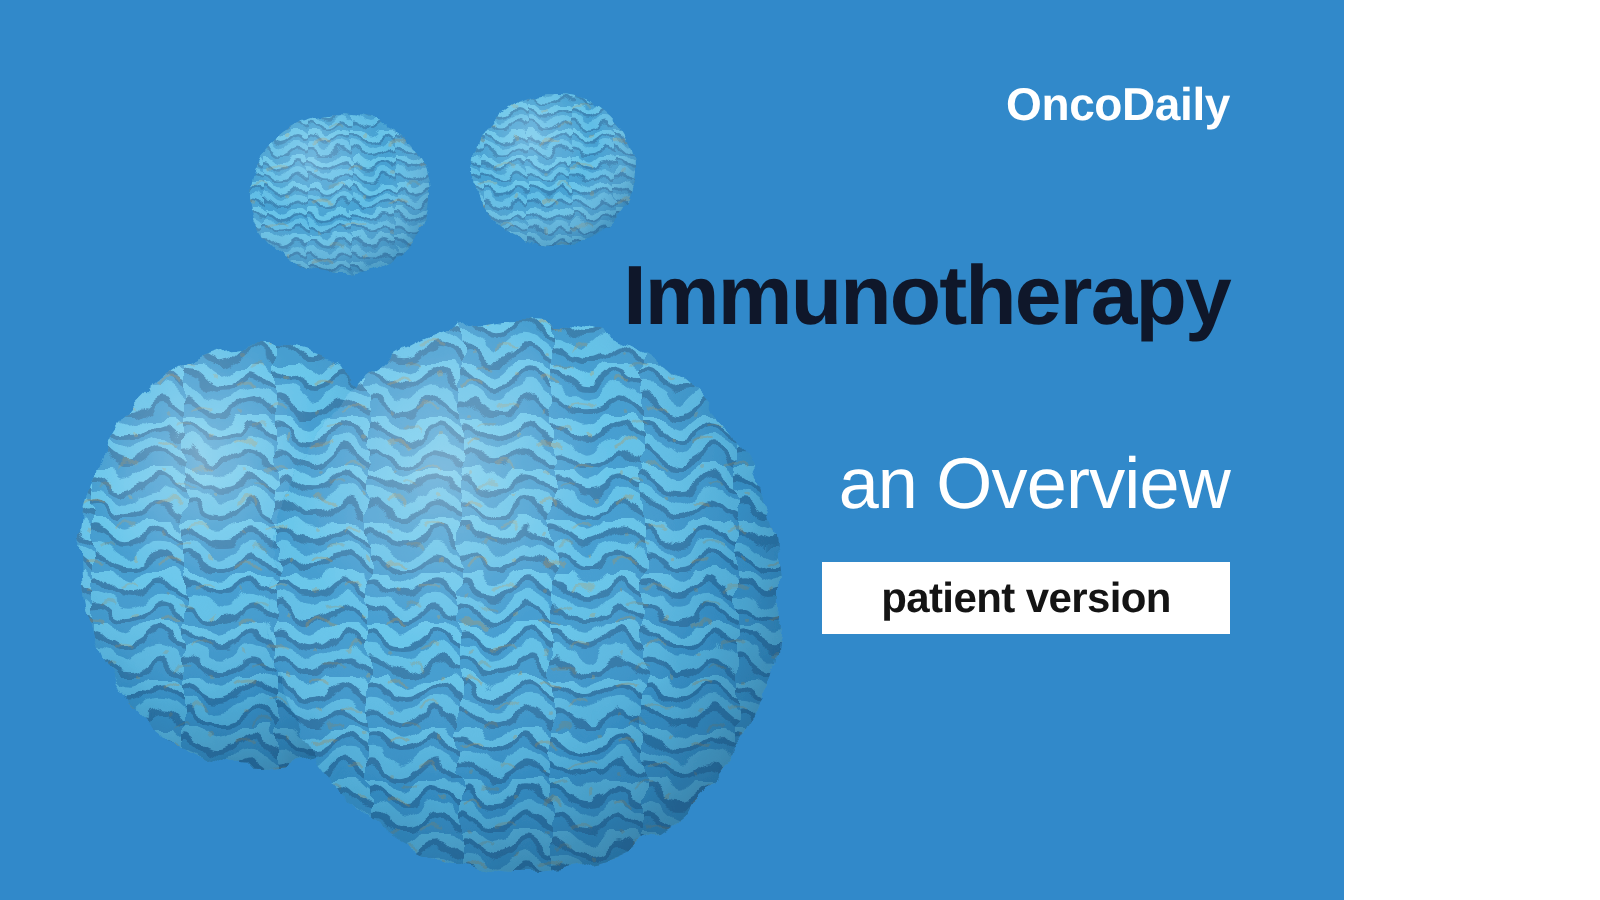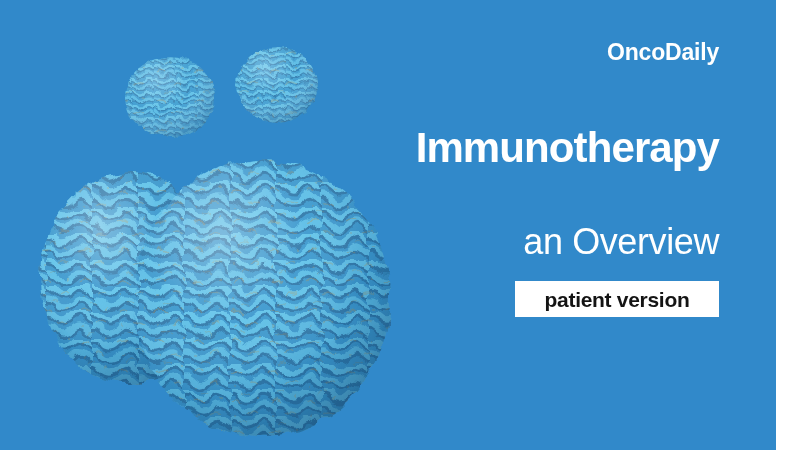--- a/index.html
+++ b/index.html
@@ -2,26 +2,25 @@
 <html><head>
 <meta charset="utf-8">
 <style>
   html, body {
     margin: 0;
     padding: 0;
     background: #ffffff;
   }
   #banner {
     position: relative;
-    width: 736px;
+    width: 672px;
     height: 450px;
     overflow: hidden;
     background: #3189ca;
     font-family: "Liberation Sans", sans-serif;
-    padding-left: 40px;
     -webkit-font-smoothing: antialiased;
   }
 
   
   #artwork {
     position: absolute;
     left: 0; top: 0;
     width: 800px; height: 450px;
     pointer-events: none;
   }
@@ -45,21 +44,21 @@
     letter-spacing: -0.2px;
     color: #ffffff;
     line-height: 1;
     white-space: nowrap;
   }
 
   #headline {
     position: absolute;
     right: 0;
     top: 127px;
-    color: #ffffff;
+    color: #0f172a;
     line-height: 0.99;
     white-space: nowrap;
   }
   #headline .hl-line {
     display: block;
     font-size: 42px;
     font-weight: 800;
     letter-spacing: -0.9px;
   }
 

